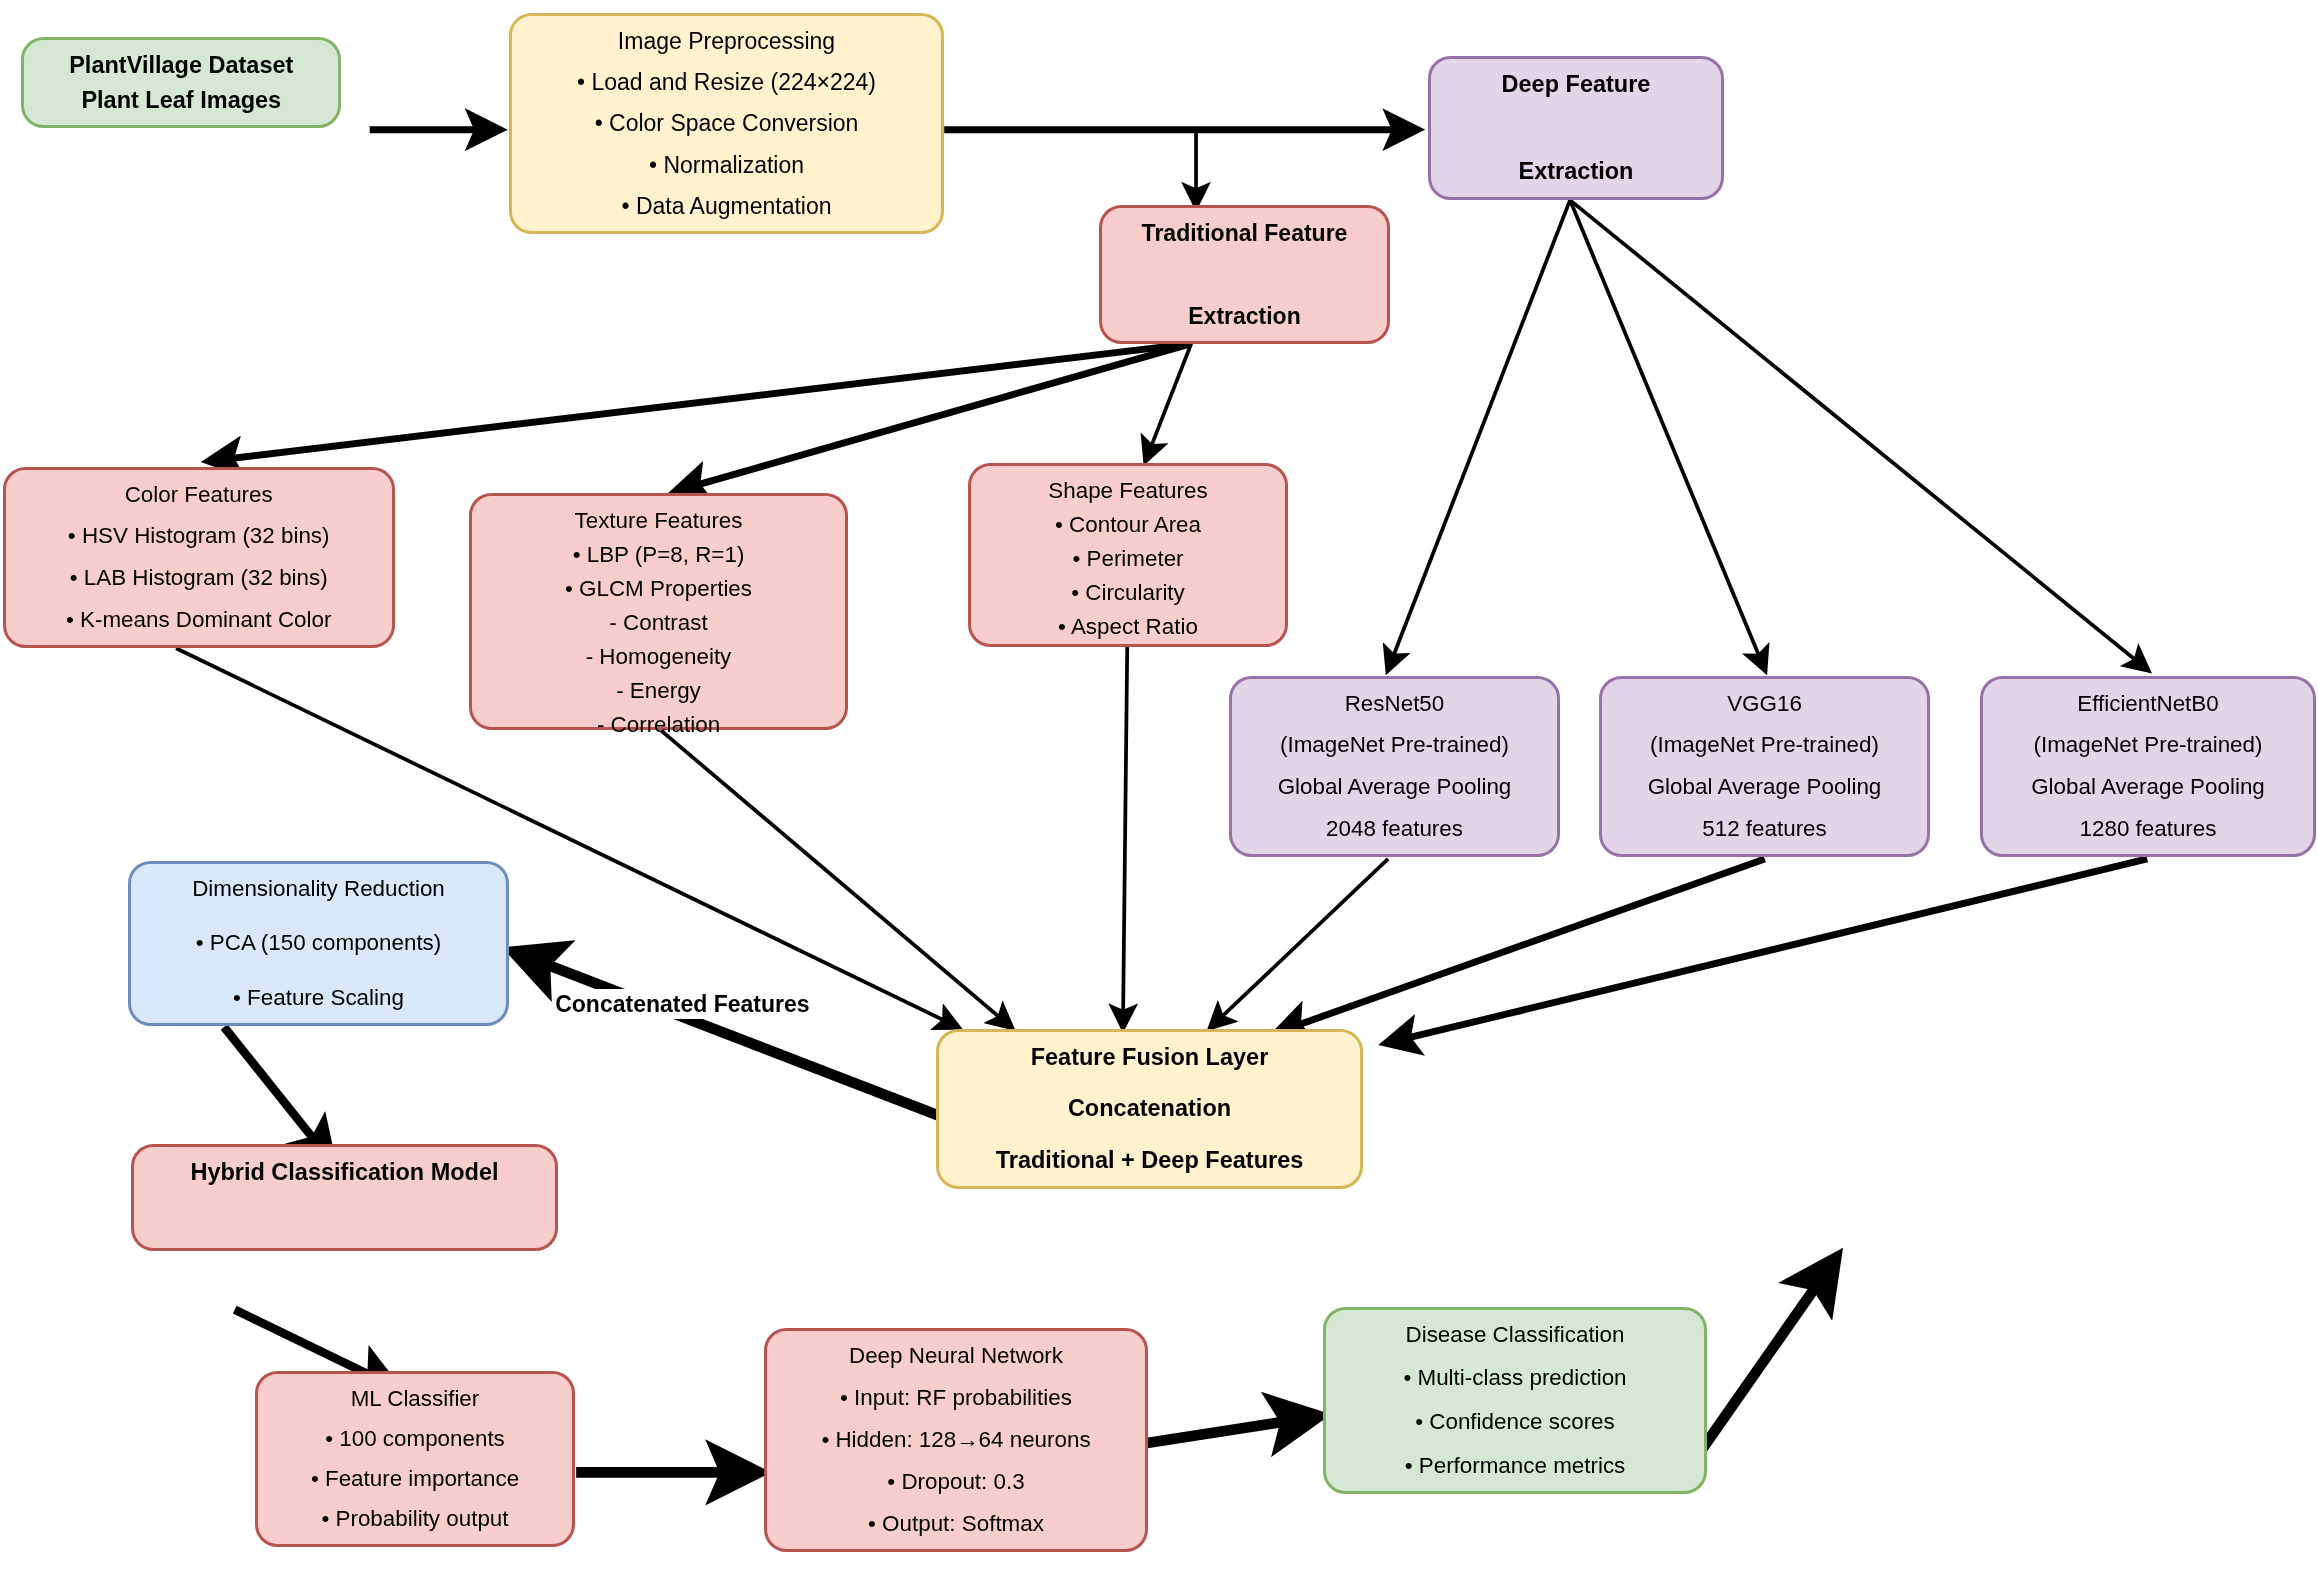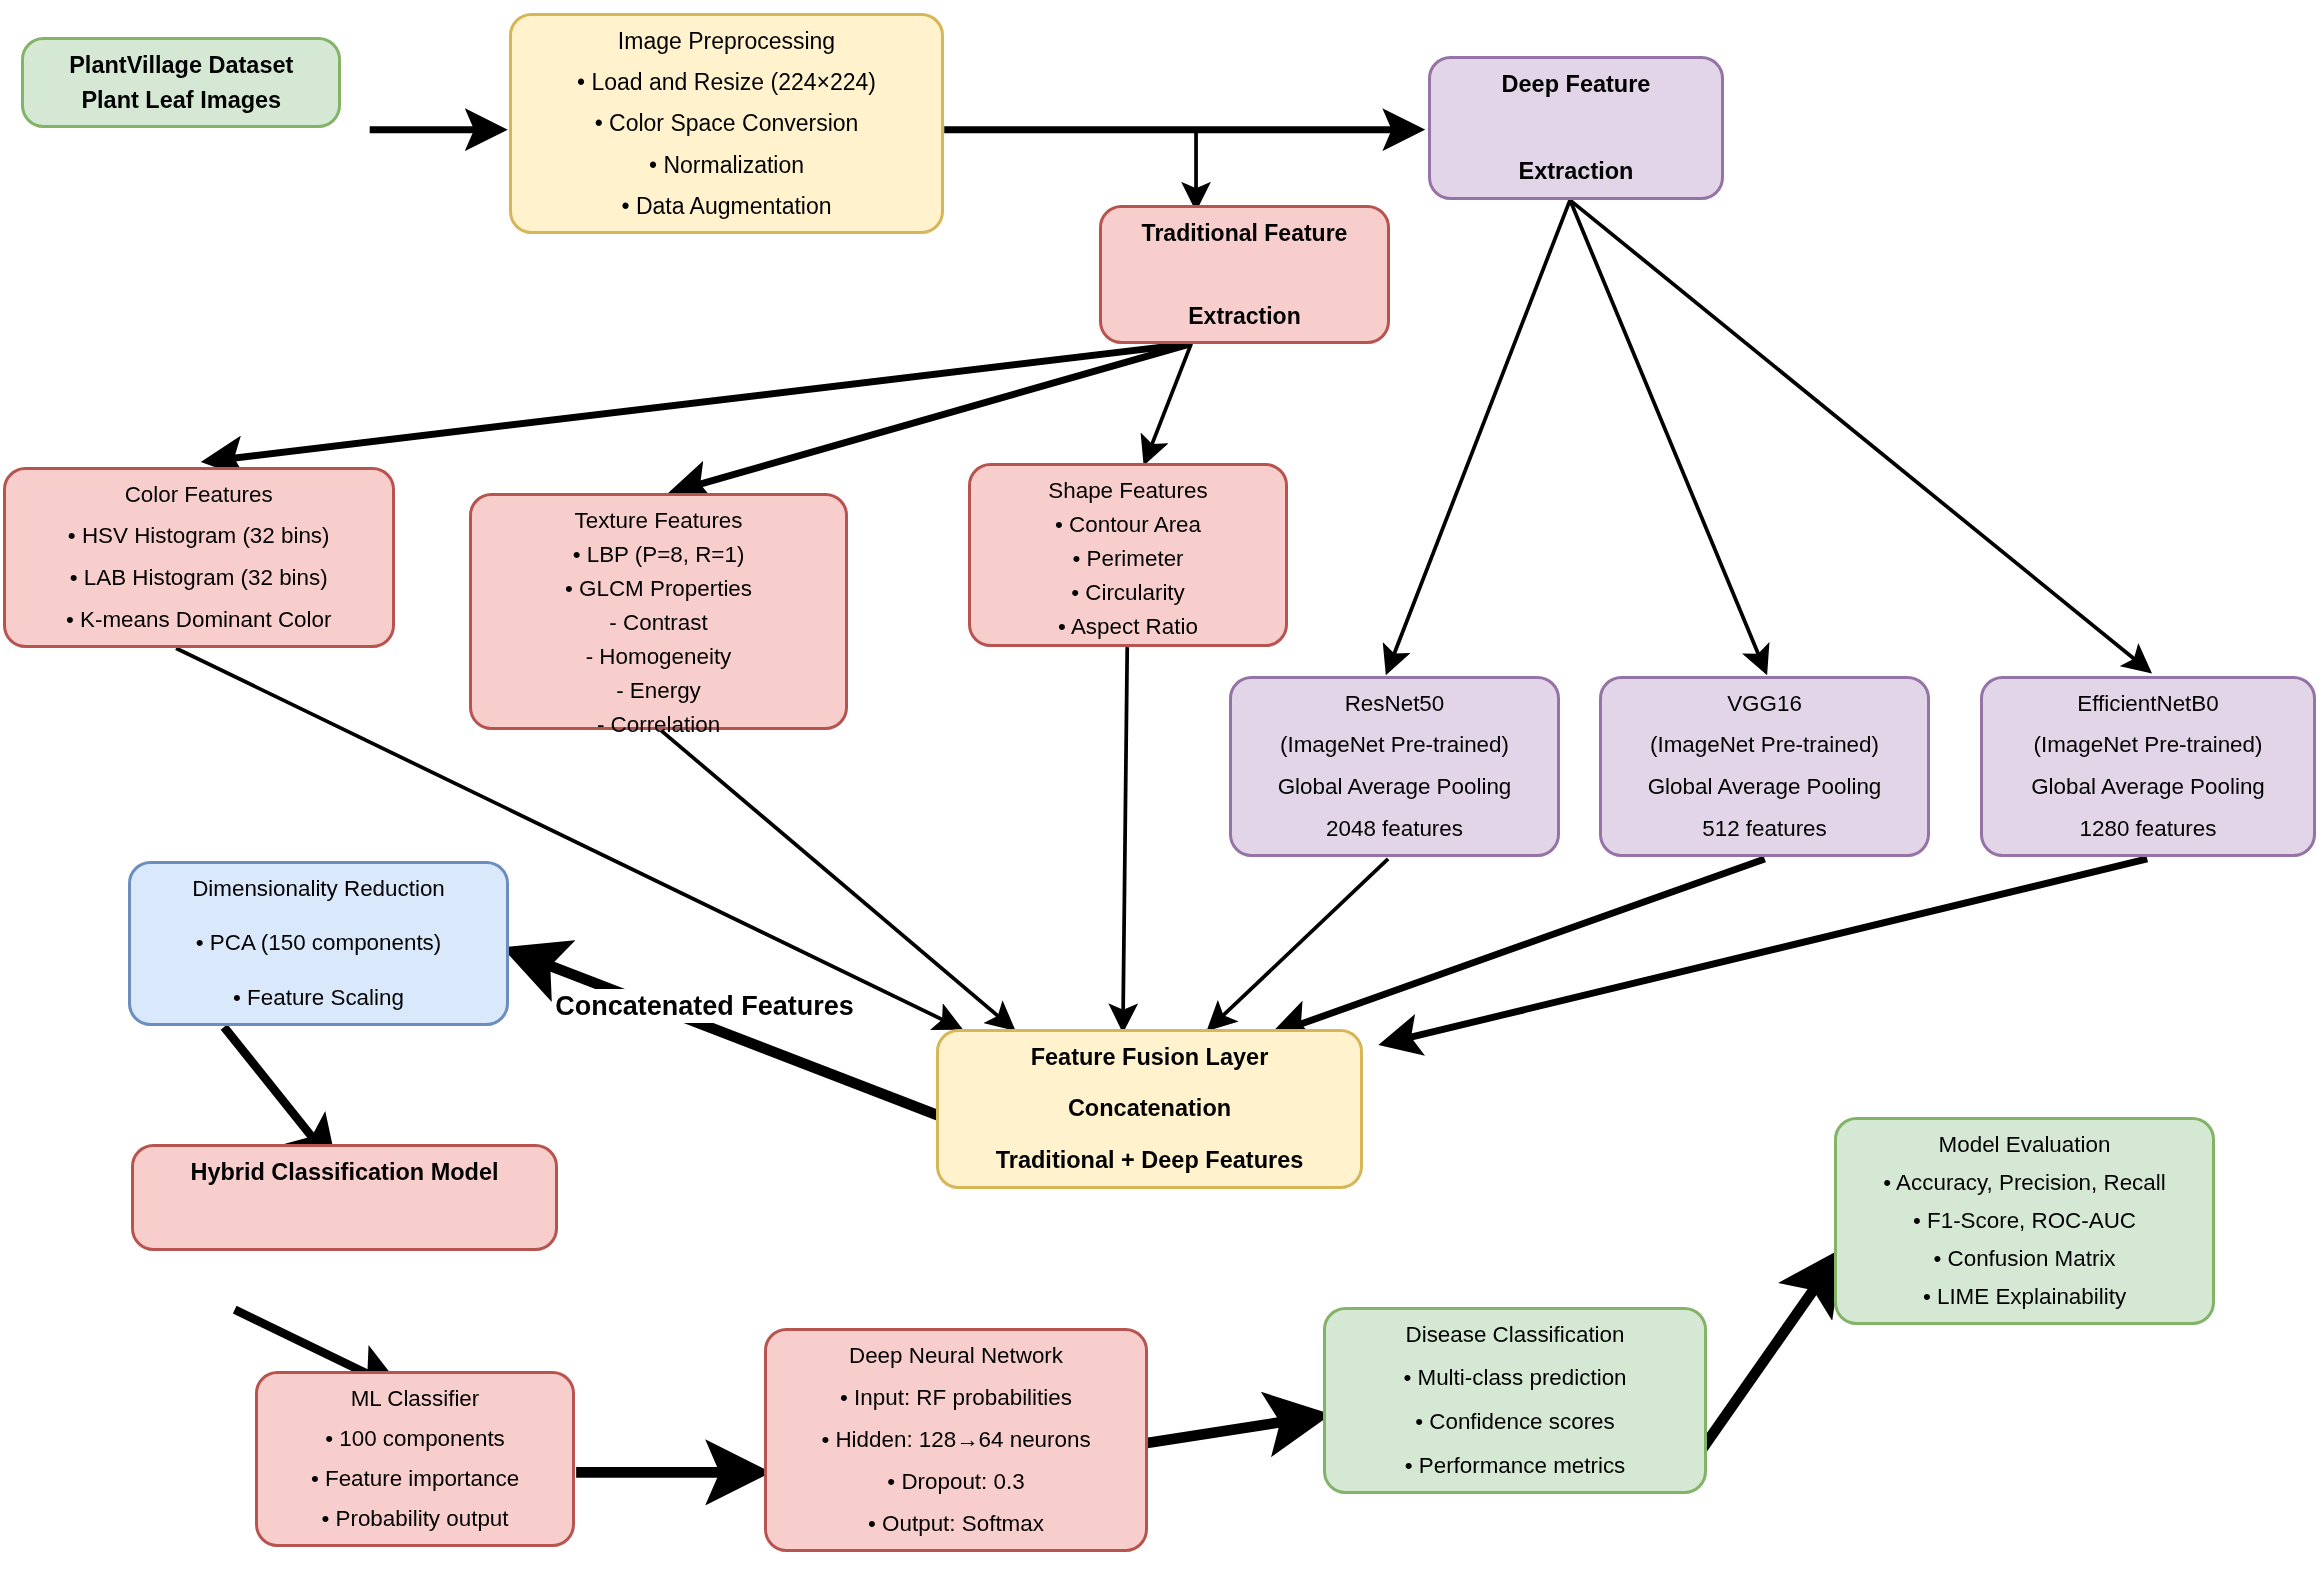--- a/index.html
+++ b/index.html
@@ -35,21 +35,21 @@
   .blue  { background:#dae8fc; border-color:#6c8ebf; }
   .bold { font-weight:bold; }
   .f42 { font-size:22.4px; }
   .f43 { font-size:23px; }
   .f44 { font-size:23.5px; }
   .edge-label{
     position:absolute;
     background:#ffffff;
     color:#000;
     font-weight:bold;
-    font-size:27px;
+    font-size:23px;
     white-space:nowrap;
     padding:1.6px 3.2px;
   }
 </style>
 </head>
 <body>
 
 <div id="stage">
 
   <svg id="edges" viewBox="0 0 4347 2971">
@@ -202,22 +202,15 @@
     <div class="ln f42">• Output: Softmax</div>
   </div>
 
   <div class="node green" style="left:1323px; top:1307px; width:384px; height:187px;">
     <div class="ttl f42">Disease Classification</div>
     <div class="ln f42">• Multi-class prediction</div>
     <div class="ln f42">• Confidence scores</div>
     <div class="ln f42">• Performance metrics</div>
   </div>
 
-  <div class="node green" style="left:1834px; top:1117px; width:381px; height:208px;">
-    <div class="ttl f42">Model Evaluation</div>
-    <div class="ln f42">• Accuracy, Precision, Recall</div>
-    <div class="ln f42">• F1-Score, ROC-AUC</div>
-    <div class="ln f42">• Confusion Matrix</div>
-    <div class="ln f42">• LIME Explainability</div>
-  </div>
 
 </div>
 
 
 </body></html>

